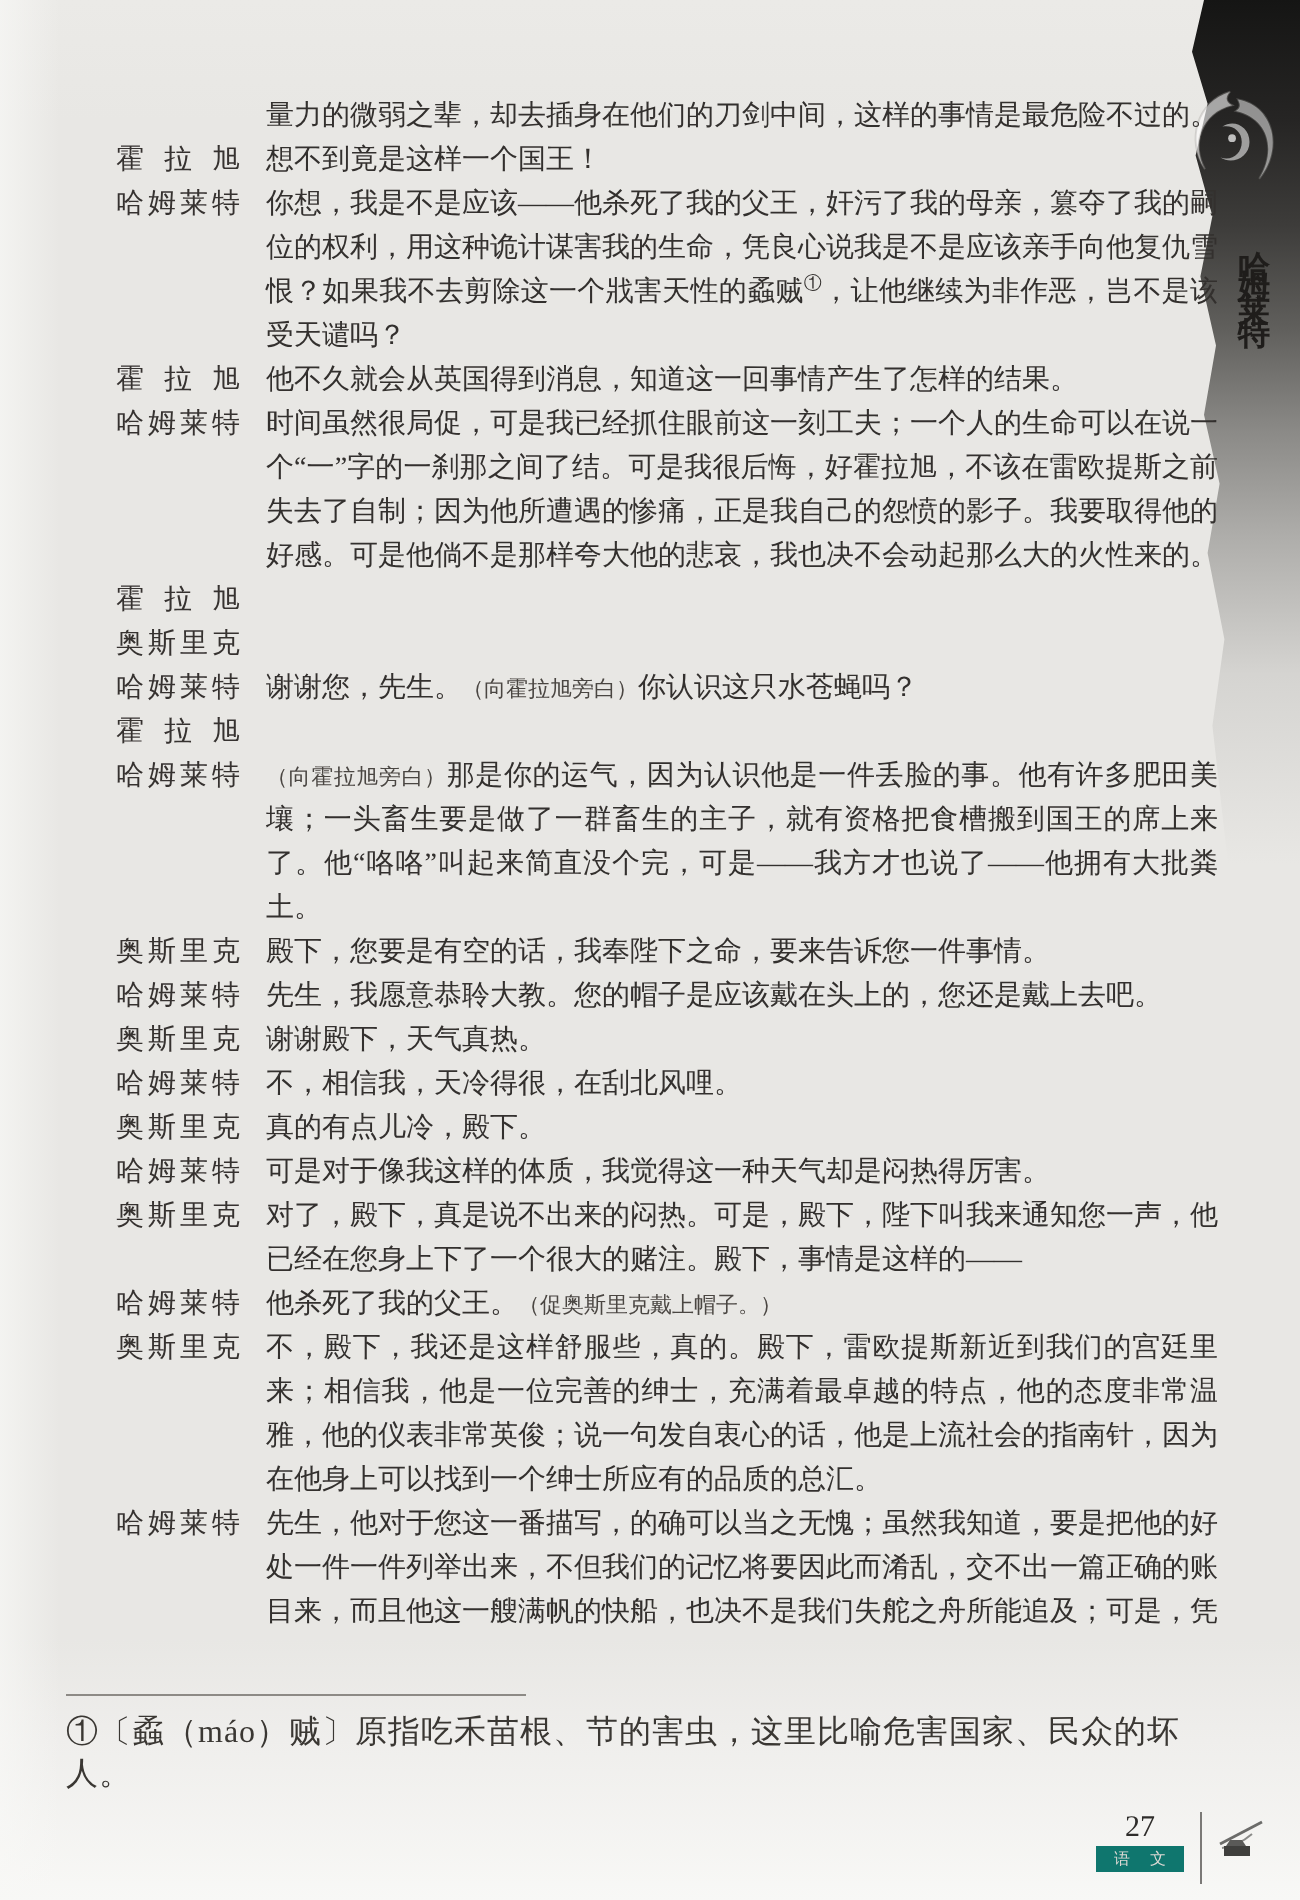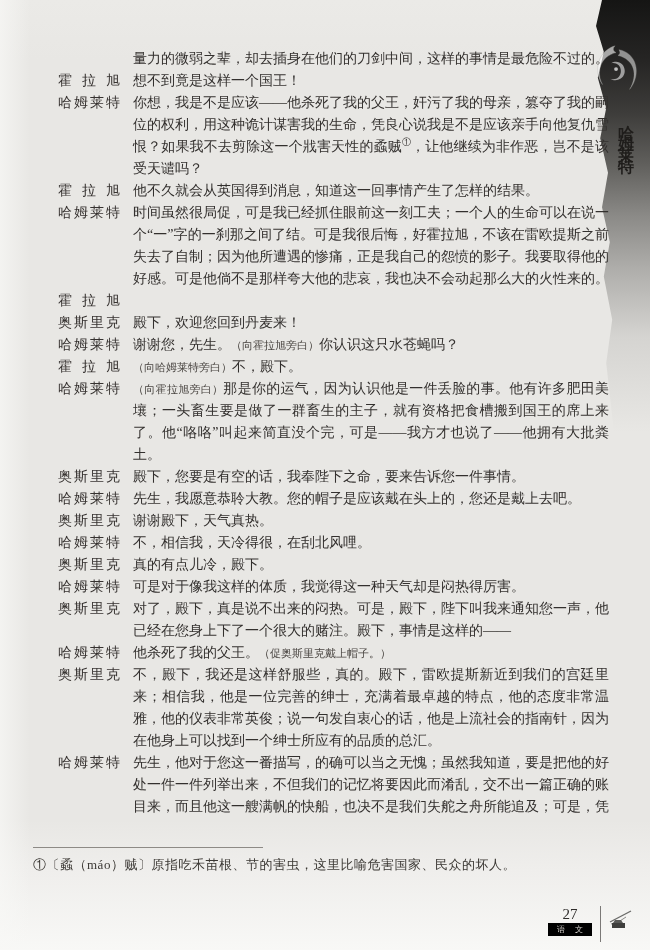--- a/index.html
+++ b/index.html
@@ -32,27 +32,27 @@
     flex:0 0 62px;margin-right:13px;color:#363230;
     text-align:justify;text-align-last:justify;
   }
   .dtext{flex:1;text-align:justify;color:#33302e;}
   .dtext .normal{color:#33302e;}
   .dtext .aside{font-size:11px;color:#4a4642;}
   .dtext sup.sup{font-size:9px;line-height:0;}
   
   .footnote{position:absolute;left:33px;top:847px;width:560px;}
   .fn-rule{width:230px;height:1px;background:#8d8a86;}
-  .fn-text{margin-top:8px;font-size:13px;color:#3a3733;letter-spacing:.5px;}
+  .fn-text{margin-top:8px;font-size:16px;color:#3a3733;letter-spacing:.5px;}
   
   .footer{position:absolute;right:16px;bottom:8px;display:flex;align-items:flex-start;}
   .pagenum-block{text-align:center;margin-right:8px;}
   .pagenum{font-size:15px;color:#2f2d2b;line-height:16px;}
   .badge{
-    margin-top:1px;background:#000000;color:#ddd9d4;
+    margin-top:1px;background:#0f766e;color:#ddd9d4;
     font-size:8px;letter-spacing:4px;padding:2px 5px 2px 9px;line-height:9px;
   }
   .vline{width:1px;height:36px;background:#7b7977;margin-right:7px;}
   .ficon{width:26px;height:24px;}
 </style>
 </head>
 <body>
 
 <div class="gutter"></div>
 
@@ -86,29 +86,27 @@
     </div>
     <div class="drow">
       <span class="speaker">哈姆莱特</span>
       <span class="dtext"><span class="normal">时间虽然很局促，可是我已经抓住眼前这一刻工夫；一个人的生命可以在说一个“一”字的一刹那之间了结。可是我很后悔，好霍拉旭，不该在雷欧提斯之前失去了自制；因为他所遭遇的惨痛，正是我自己的怨愤的影子。我要取得他的好感。可是他倘不是那样夸大他的悲哀，我也决不会动起那么大的火性来的。</span></span>
     </div>
     <div class="drow">
       <span class="speaker">霍拉旭</span>
     </div>
     <div class="drow">
       <span class="speaker">奥斯里克</span>
-      <span class="dtext"><span class="normal">殿下，欢迎您回到丹麦来！</span></span>
     </div>
     <div class="drow">
       <span class="speaker">哈姆莱特</span>
       <span class="dtext"><span class="normal">谢谢您，先生。</span><span class="aside">（向霍拉旭旁白）</span><span class="normal">你认识这只水苍蝇吗？</span></span>
     </div>
     <div class="drow">
       <span class="speaker">霍拉旭</span>
-      <span class="dtext"><span class="aside">（向哈姆莱特旁白）</span><span class="normal">不，殿下。</span></span>
     </div>
     <div class="drow">
       <span class="speaker">哈姆莱特</span>
       <span class="dtext"><span class="aside">（向霍拉旭旁白）</span><span class="normal">那是你的运气，因为认识他是一件丢脸的事。他有许多肥田美壤；一头畜生要是做了一群畜生的主子，就有资格把食槽搬到国王的席上来了。他“咯咯”叫起来简直没个完，可是——我方才也说了——他拥有大批粪土。</span></span>
     </div>
     <div class="drow">
       <span class="speaker">奥斯里克</span>
       <span class="dtext"><span class="normal">殿下，您要是有空的话，我奉陛下之命，要来告诉您一件事情。</span></span>
     </div>
     <div class="drow">

